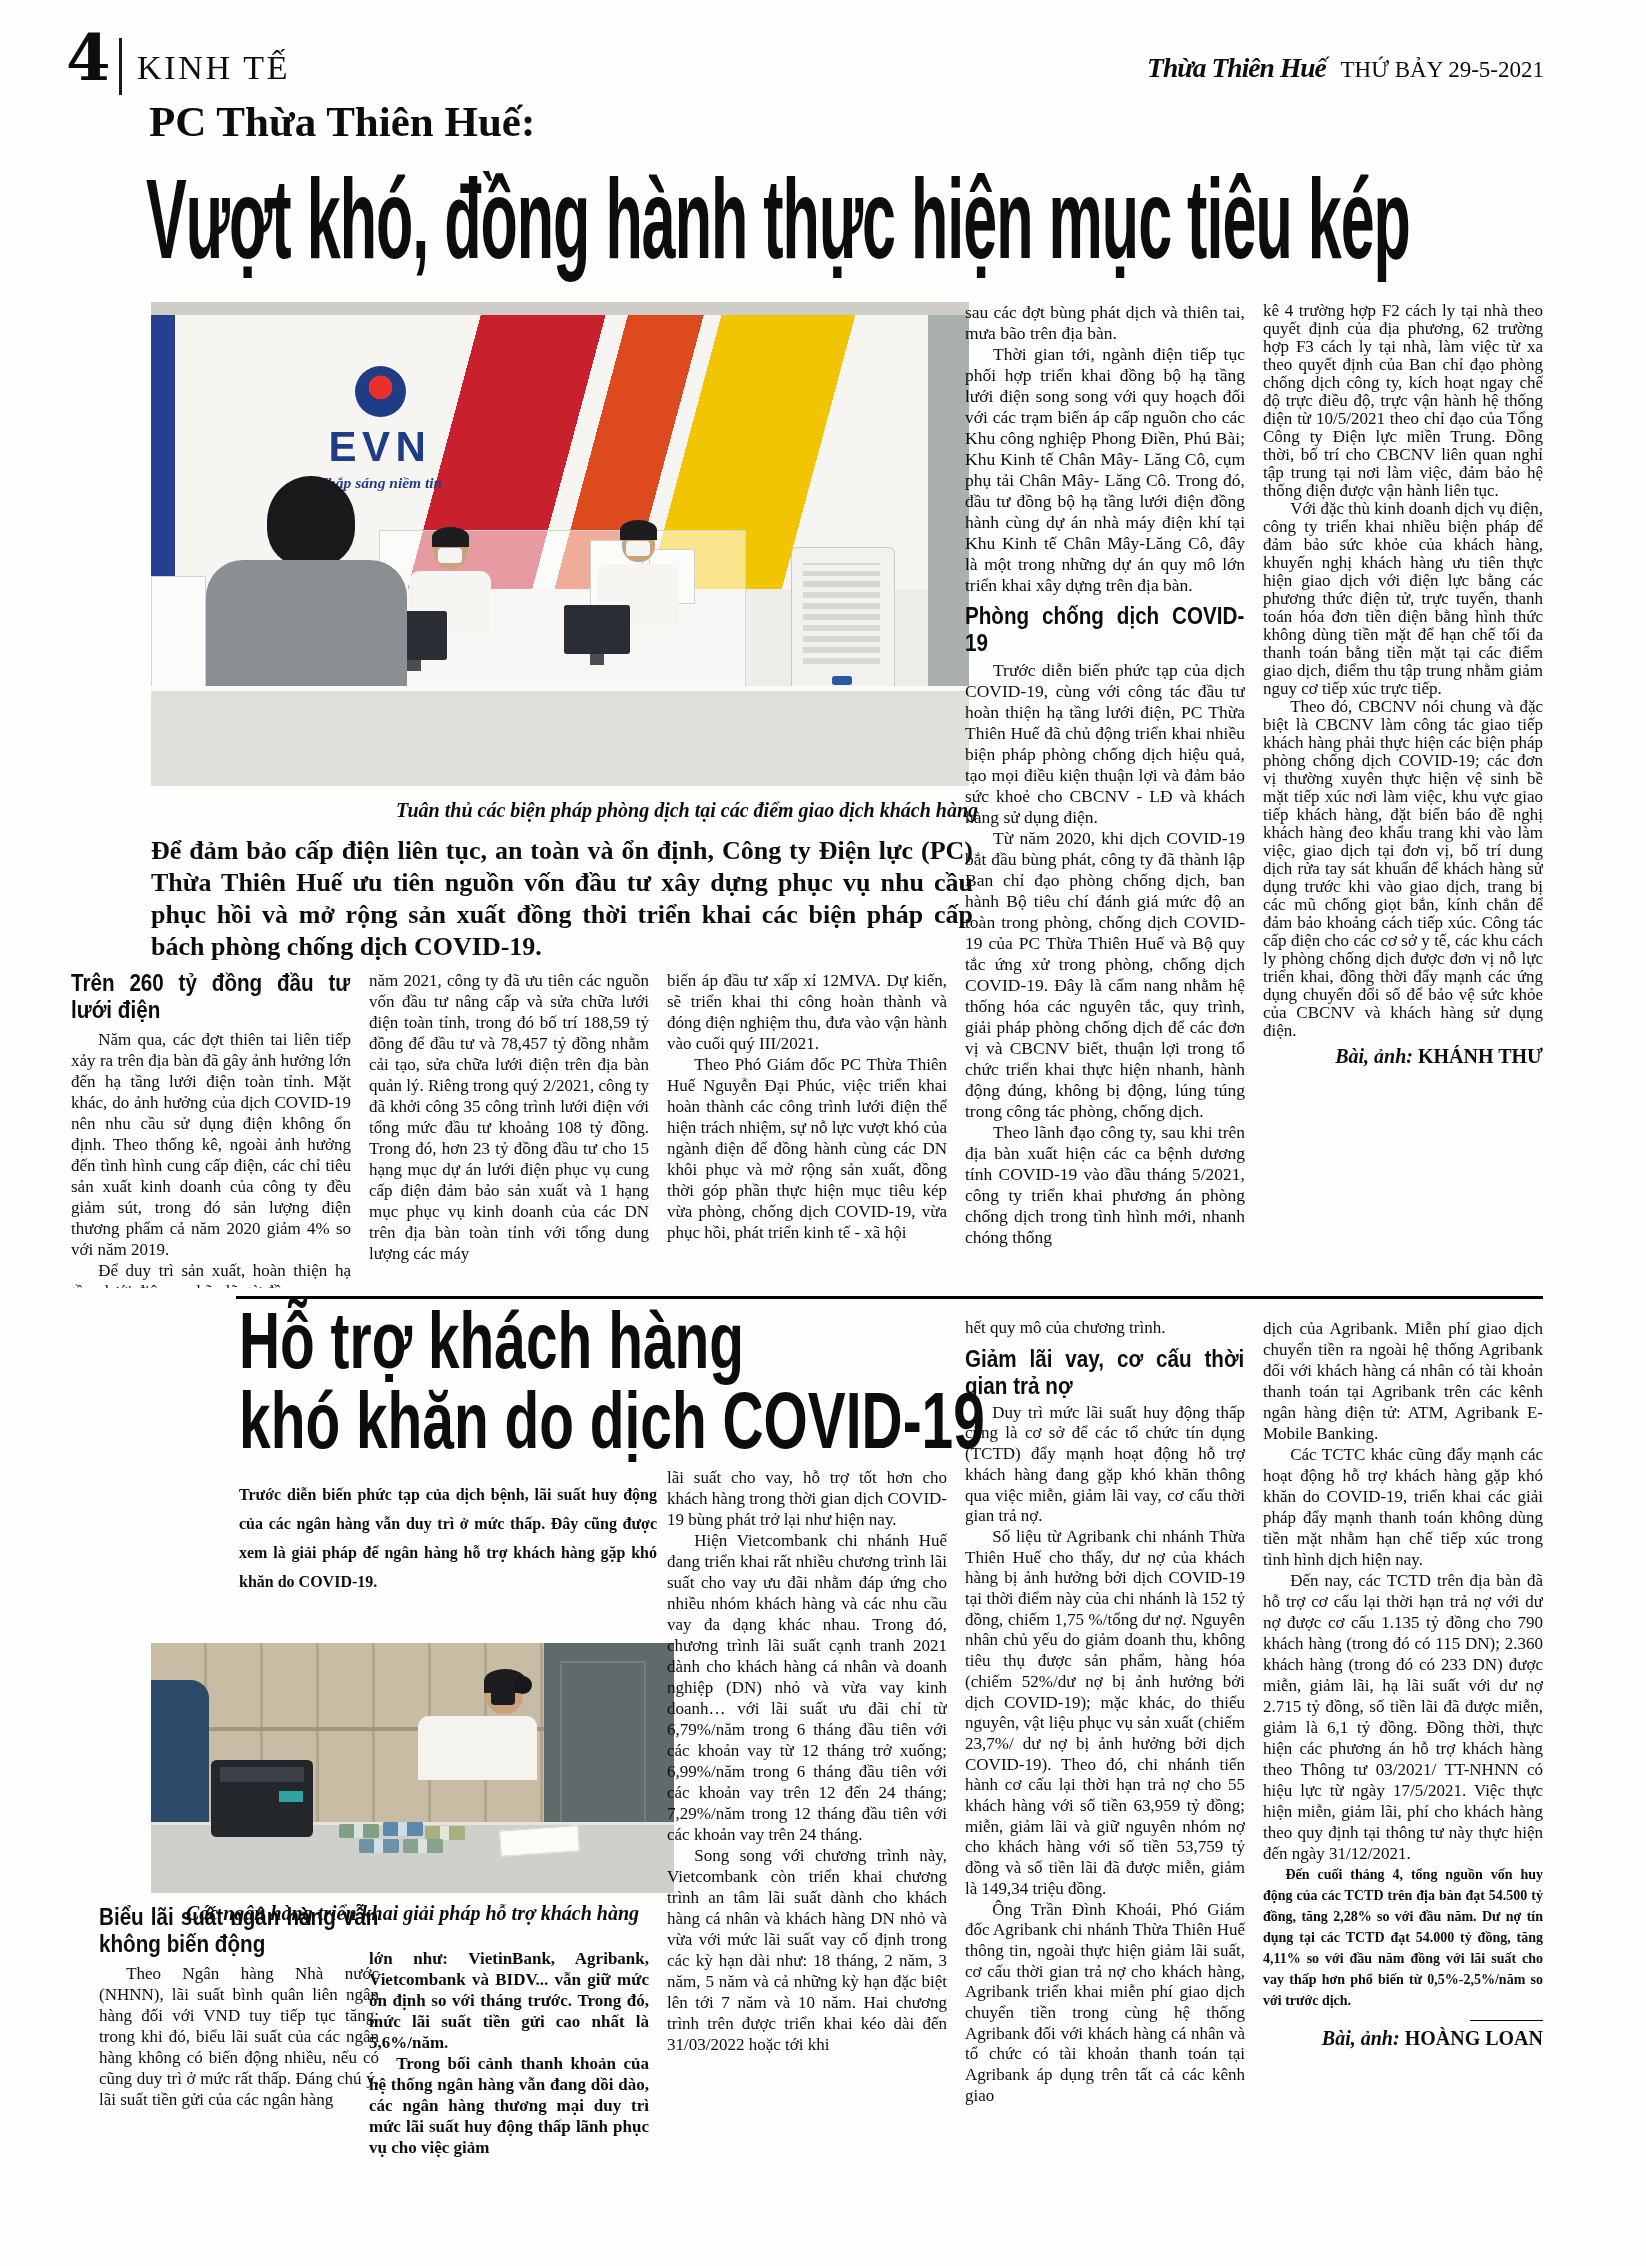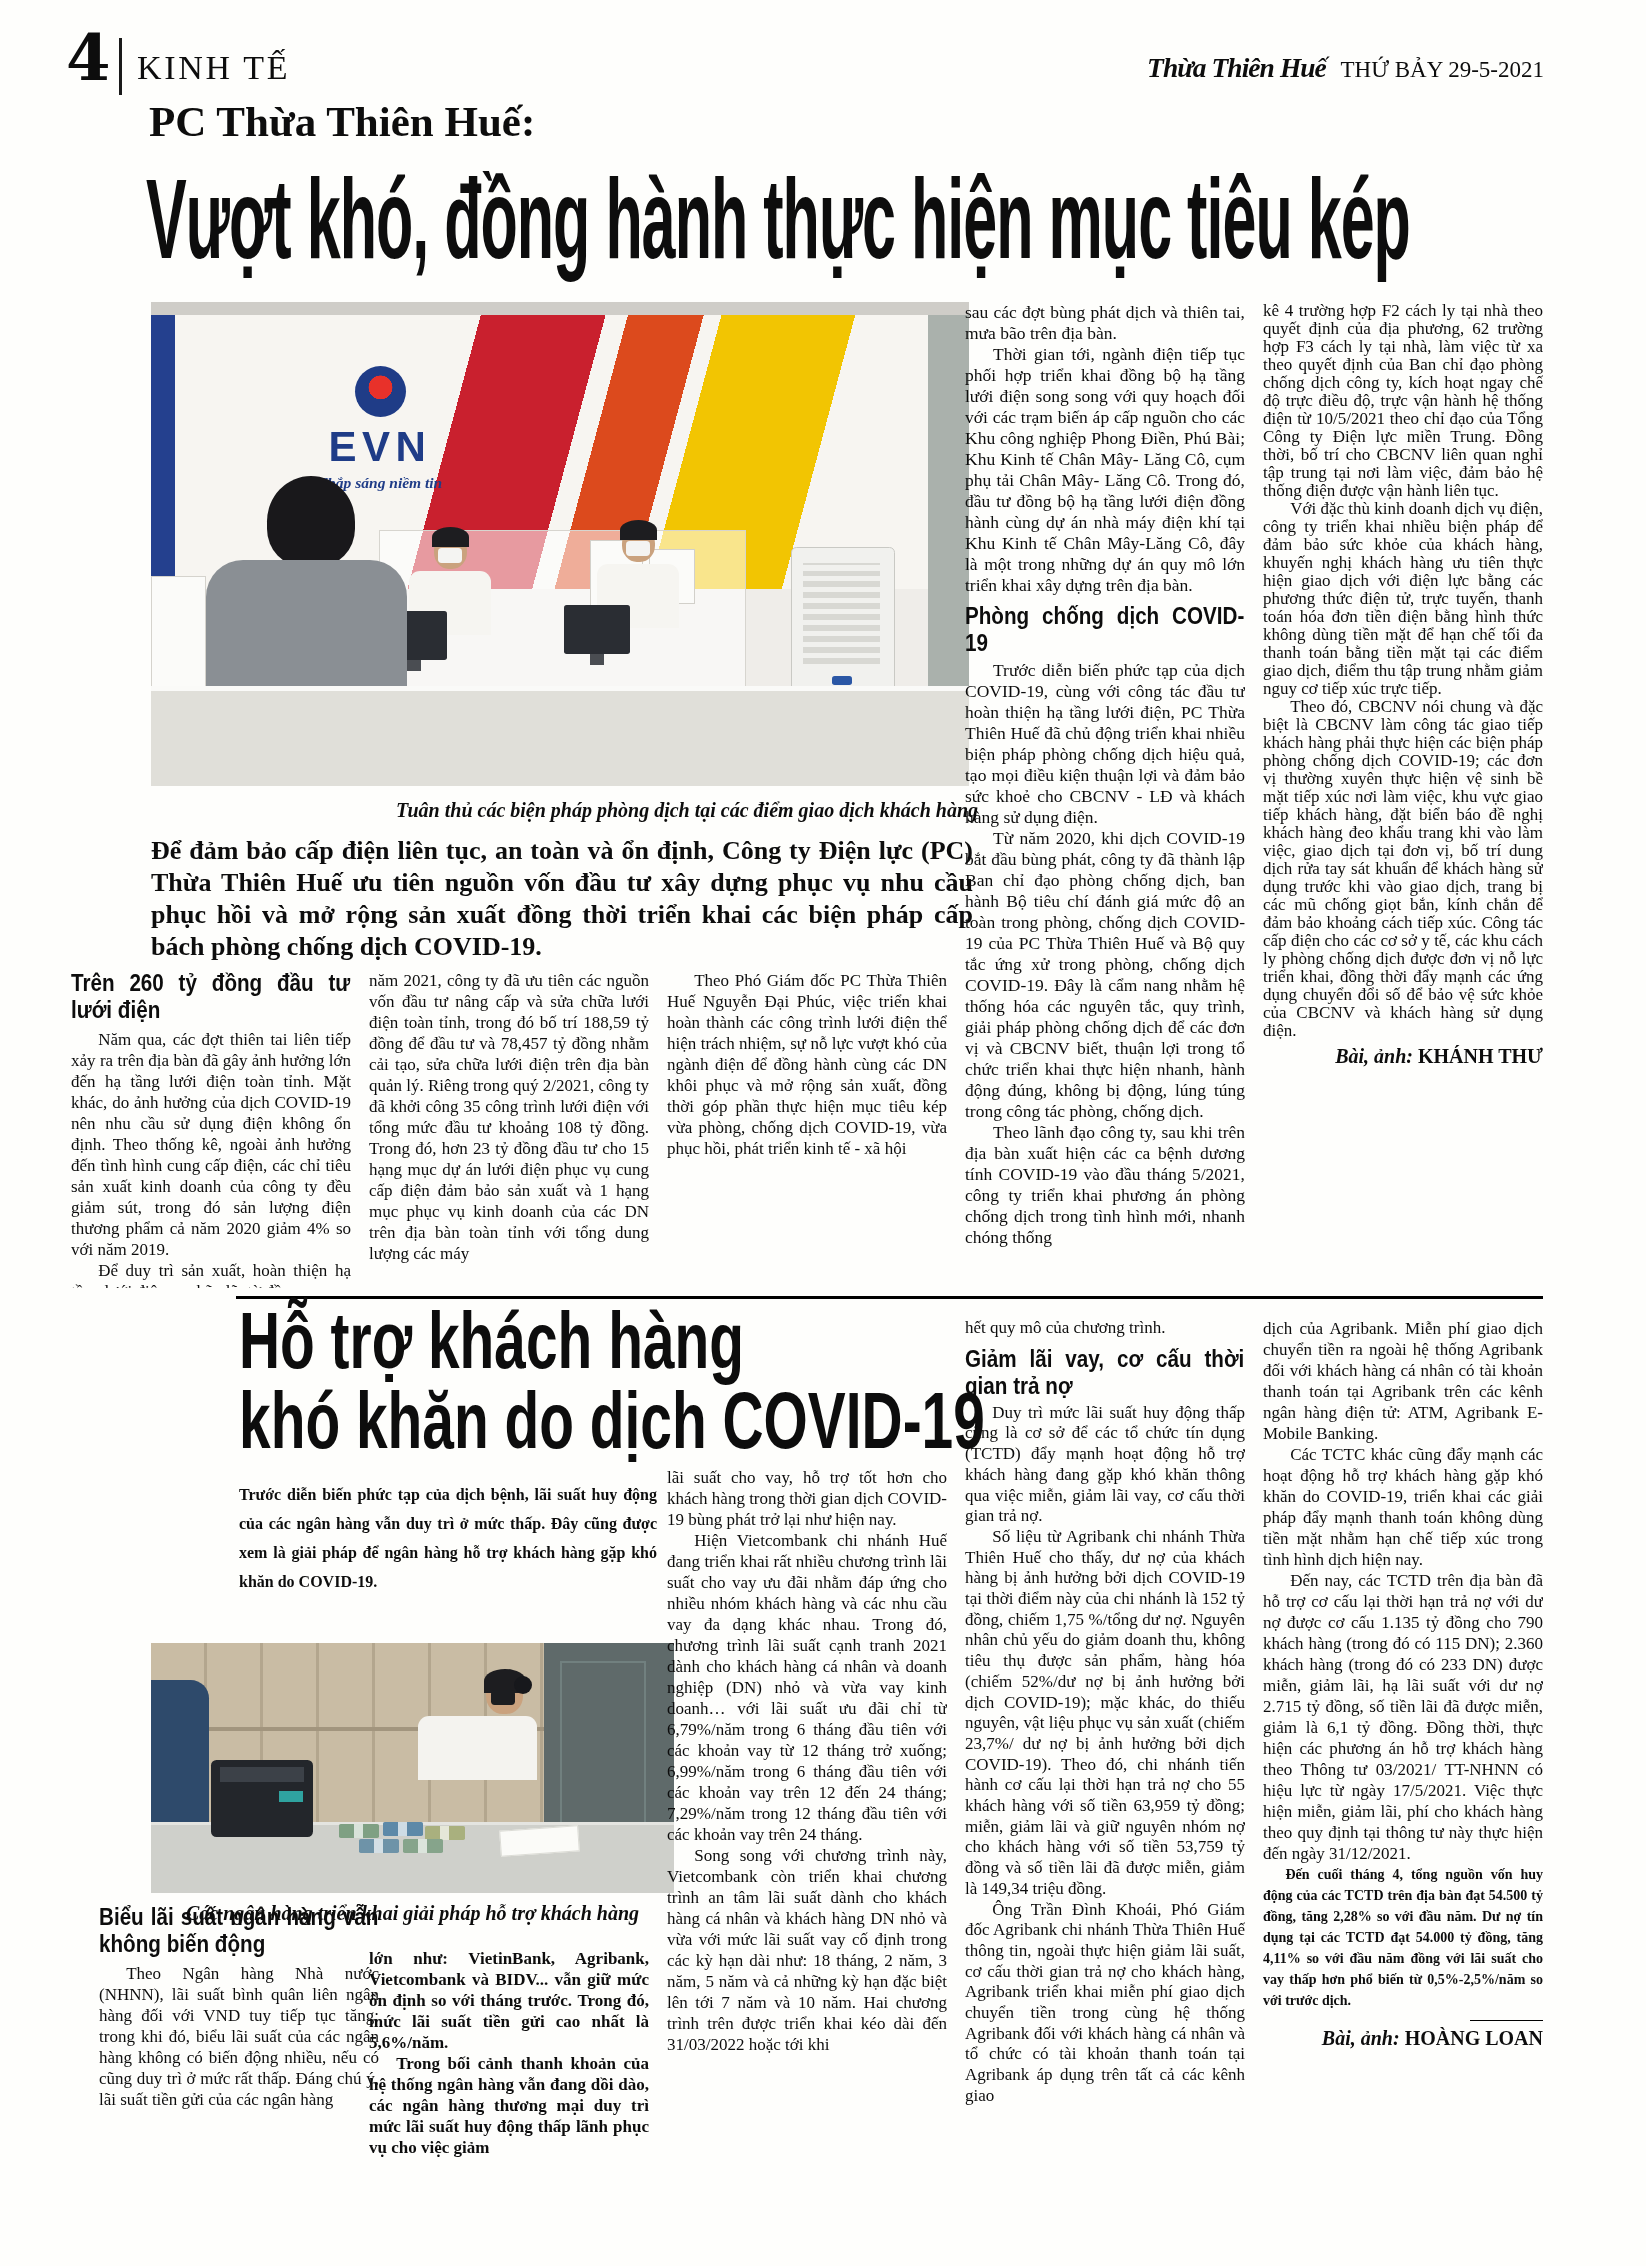--- a/index.html
+++ b/index.html
@@ -169,20 +169,21 @@
 
   <div class="col c1 a1c123">
     <div class="sub">Trên 260 tỷ đồng đầu tư lưới điện</div>
     <p class="ind">Năm qua, các đợt thiên tai liên tiếp xảy ra trên địa bàn đã gây ảnh hưởng lớn đến hạ tầng lưới điện toàn tỉnh. Mặt khác, do ảnh hưởng của dịch COVID-19 nên nhu cầu sử dụng điện không ổn định. Theo thống kê, ngoài ảnh hưởng đến tình hình cung cấp điện, các chỉ tiêu sản xuất kinh doanh của công ty đều giảm sút, trong đó sản lượng điện thương phẩm cả năm 2020 giảm 4% so với năm 2019.</p>
     <p class="ind">Để duy trì sản xuất, hoàn thiện hạ tầng lưới điện sau bão lũ, từ đầu</p>
   </div>
   <div class="col c2 a1c123">
     <p>năm 2021, công ty đã ưu tiên các nguồn vốn đầu tư nâng cấp và sửa chữa lưới điện toàn tỉnh, trong đó bố trí 188,59 tỷ đồng để đầu tư và 78,457 tỷ đồng nhằm cải tạo, sửa chữa lưới điện trên địa bàn quản lý. Riêng trong quý 2/2021, công ty đã khởi công 35 công trình lưới điện với tổng mức đầu tư khoảng 108 tỷ đồng. Trong đó, hơn 23 tỷ đồng đầu tư cho 15 hạng mục dự án lưới điện phục vụ cung cấp điện đảm bảo sản xuất và 1 hạng mục phục vụ kinh doanh của các DN trên địa bàn toàn tỉnh với tổng dung lượng các máy</p>
   </div>
   <div class="col c3 a1c123">
+    <p>biến áp đầu tư xấp xỉ 12MVA. Dự kiến, sẽ triển khai thi công hoàn thành và đóng điện nghiệm thu, đưa vào vận hành vào cuối quý III/2021.</p>
     <p class="ind">Theo Phó Giám đốc PC Thừa Thiên Huế Nguyễn Đại Phúc, việc triển khai hoàn thành các công trình lưới điện thể hiện trách nhiệm, sự nỗ lực vượt khó của ngành điện để đồng hành cùng các DN khôi phục và mở rộng sản xuất, đồng thời góp phần thực hiện mục tiêu kép vừa phòng, chống dịch COVID-19, vừa phục hồi, phát triển kinh tế - xã hội</p>
   </div>
   <div class="col c4 a1c4">
     <p>sau các đợt bùng phát dịch và thiên tai, mưa bão trên địa bàn.</p>
     <p class="ind">Thời gian tới, ngành điện tiếp tục phối hợp triển khai đồng bộ hạ tầng lưới điện song song với quy hoạch đối với các trạm biến áp cấp nguồn cho các Khu công nghiệp Phong Điền, Phú Bài; Khu Kinh tế Chân Mây- Lăng Cô, cụm phụ tải Chân Mây- Lăng Cô. Trong đó, đầu tư đồng bộ hạ tầng lưới điện đồng hành cùng dự án nhà máy điện khí tại Khu Kinh tế Chân Mây-Lăng Cô, đây là một trong những dự án quy mô lớn triển khai xây dựng trên địa bàn.</p>
     <div class="sub mid">Phòng chống dịch COVID-19</div>
     <p class="ind">Trước diễn biến phức tạp của dịch COVID-19, cùng với công tác đầu tư hoàn thiện hạ tầng lưới điện, PC Thừa Thiên Huế đã chủ động triển khai nhiều biện pháp phòng chống dịch hiệu quả, tạo mọi điều kiện thuận lợi và đảm bảo sức khoẻ cho CBCNV - LĐ và khách hàng sử dụng điện.</p>
     <p class="ind">Từ năm 2020, khi dịch COVID-19 bắt đầu bùng phát, công ty đã thành lập Ban chỉ đạo phòng chống dịch, ban hành Bộ tiêu chí đánh giá mức độ an toàn trong phòng, chống dịch COVID-19 của PC Thừa Thiên Huế và Bộ quy tắc ứng xử trong phòng, chống dịch COVID-19. Đây là cẩm nang nhằm hệ thống hóa các nguyên tắc, quy trình, giải pháp phòng chống dịch để các đơn vị và CBCNV biết, thuận lợi trong tổ chức triển khai thực hiện nhanh, hành động đúng, không bị động, lúng túng trong công tác phòng, chống dịch.</p>
     <p class="ind">Theo lãnh đạo công ty, sau khi trên địa bàn xuất hiện các ca bệnh dương tính COVID-19 vào đầu tháng 5/2021, công ty triển khai phương án phòng chống dịch trong tình hình mới, nhanh chóng thống</p>
   </div>

